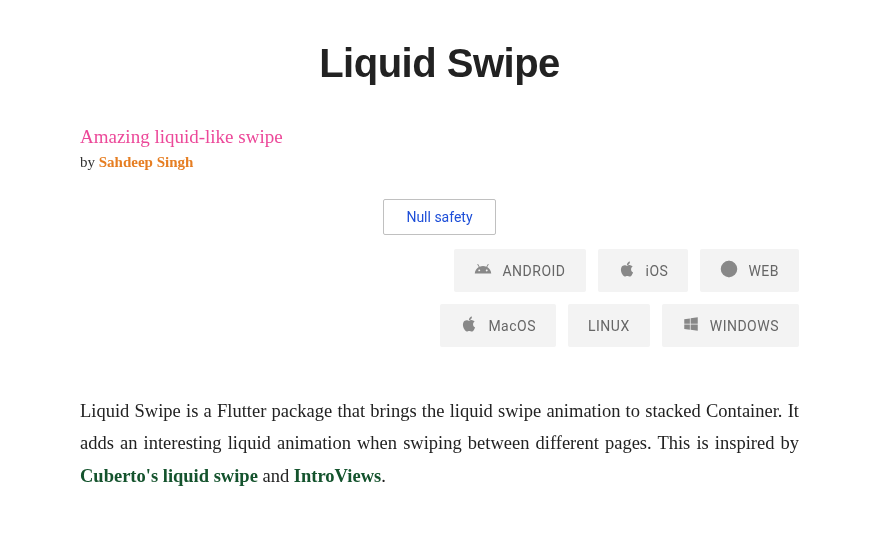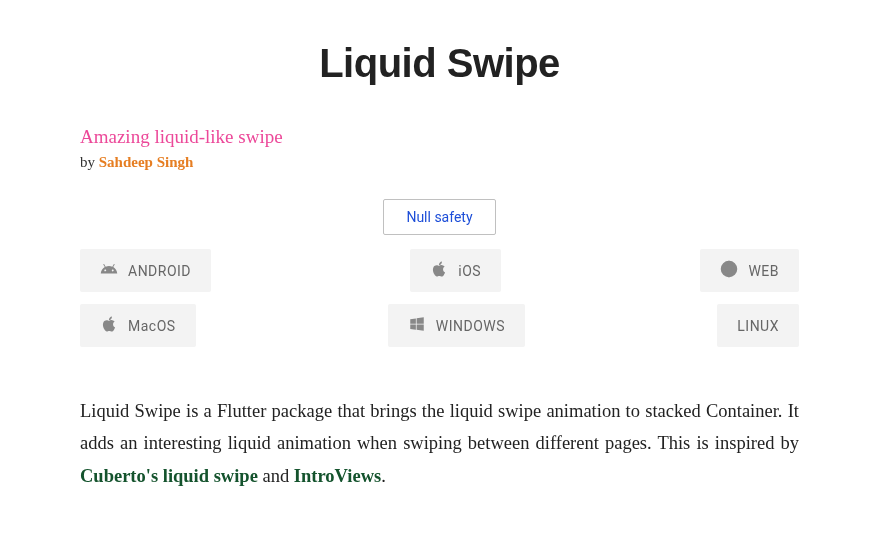--- a/index.html
+++ b/index.html
@@ -51,21 +51,21 @@
       display: inline-block;
       border: 1px solid #c0c0c0;
       padding: 9px 22px;
       font-size: 14px;
       color: #1d4ed8;
       border-radius: 2px;
       margin-bottom: 14px;
     }
     .platform-row {
       display: flex;
-      justify-content: space-between;
+      justify-content: flex-end;
       gap: 12px;
       margin-bottom: 12px;
     }
     .platform-badge {
       display: inline-flex;
       align-items: center;
       gap: 10px;
       background: #f3f3f3;
       padding: 11px 20px;
       font-size: 14px;
@@ -137,29 +137,29 @@
     <div class="platform-row">
       <div class="platform-badge">
         <span>
           <svg viewBox="0 0 24 24">
               <path d="M18.71 19.5c-.83 1.24-1.71 2.45-3.05 2.47-1.34.03-1.77-.79-3.29-.79-1.53 0-2 .77-3.27.82-1.31.05-2.3-1.32-3.14-2.53C4.25 17 2.94 12.45 4.7 9.39c.87-1.52 2.43-2.48 4.12-2.51 1.28-.02 2.5.87 3.29.87.78 0 2.26-1.07 3.81-.91.65.03 2.47.26 3.64 1.98-.09.06-2.17 1.28-2.15 3.81.03 3.02 2.65 4.03 2.68 4.04-.03.07-.42 1.44-1.38 2.83M13 3.5c.73-.83 1.94-1.46 2.94-1.5.13 1.17-.34 2.35-1.04 3.19-.69.85-1.83 1.51-2.95 1.42-.15-1.15.41-2.35 1.05-3.11z"></path>
             </svg>
         </span>
         <span>MacOS</span>
       </div>
       <div class="platform-badge">
+        <span>LINUX</span>
+      </div>
+      <div class="platform-badge">
         <span>
           <svg viewBox="0 0 24 24">
               <path d="M3 5.5l7.5-1v7H3V5.5zm0 13l7.5 1v-7H3v6zm8.5 1.1L21 21V12.5h-9.5v7.1zm0-15.2v7.1H21V3l-9.5 1.4z"></path>
             </svg>
         </span>
         <span>WINDOWS</span>
-      </div>
-      <div class="platform-badge">
-        <span>LINUX</span>
       </div>
     </div>
   </div>
 
   <p class="description">
     <span>Liquid Swipe is a Flutter package that brings the liquid swipe animation to stacked Container. It adds an interesting liquid animation when swiping between different pages. This is inspired by </span><a class="link">Cuberto's liquid swipe</a><span> and </span><a class="link">IntroViews</a><span>.</span>
   </p>
 </div>
 
 </body></html>

